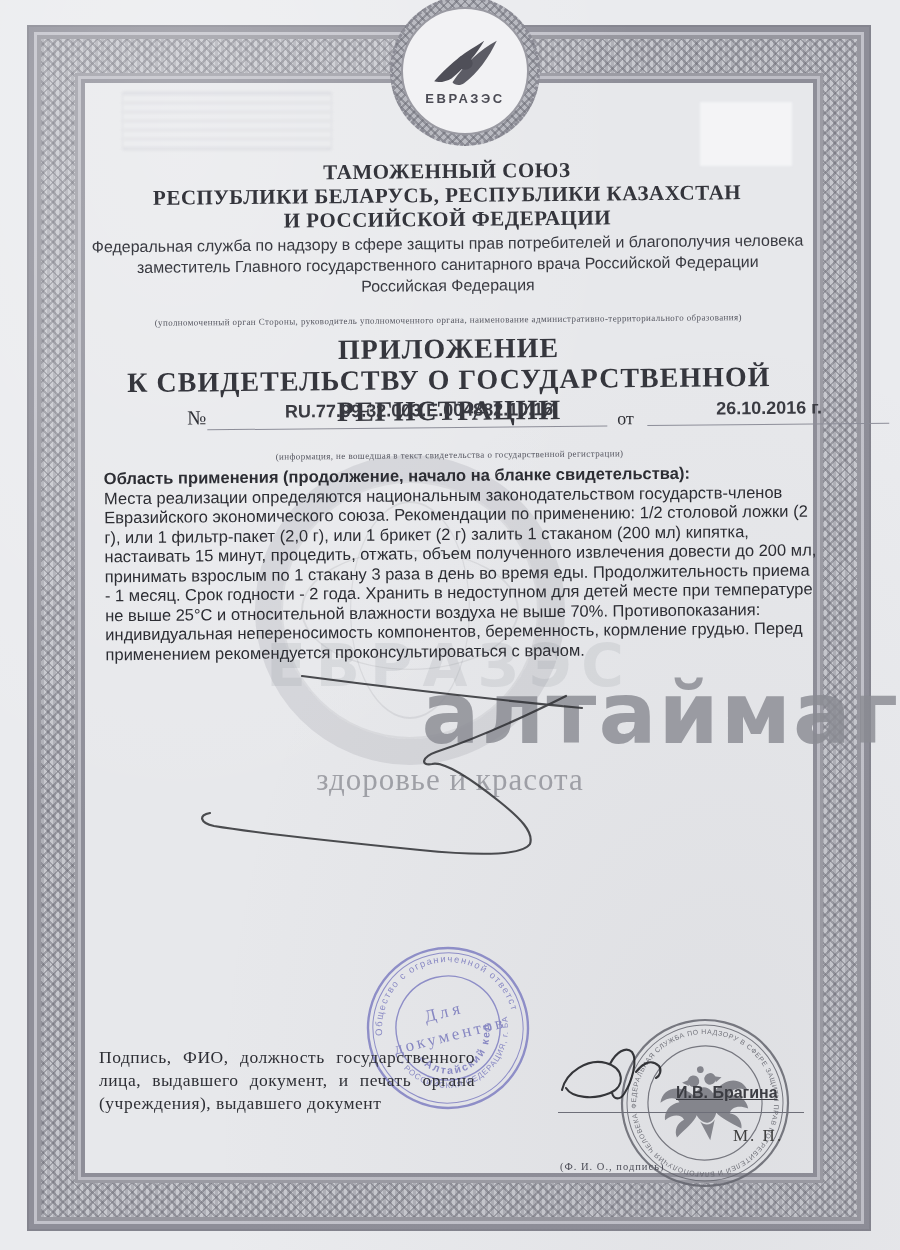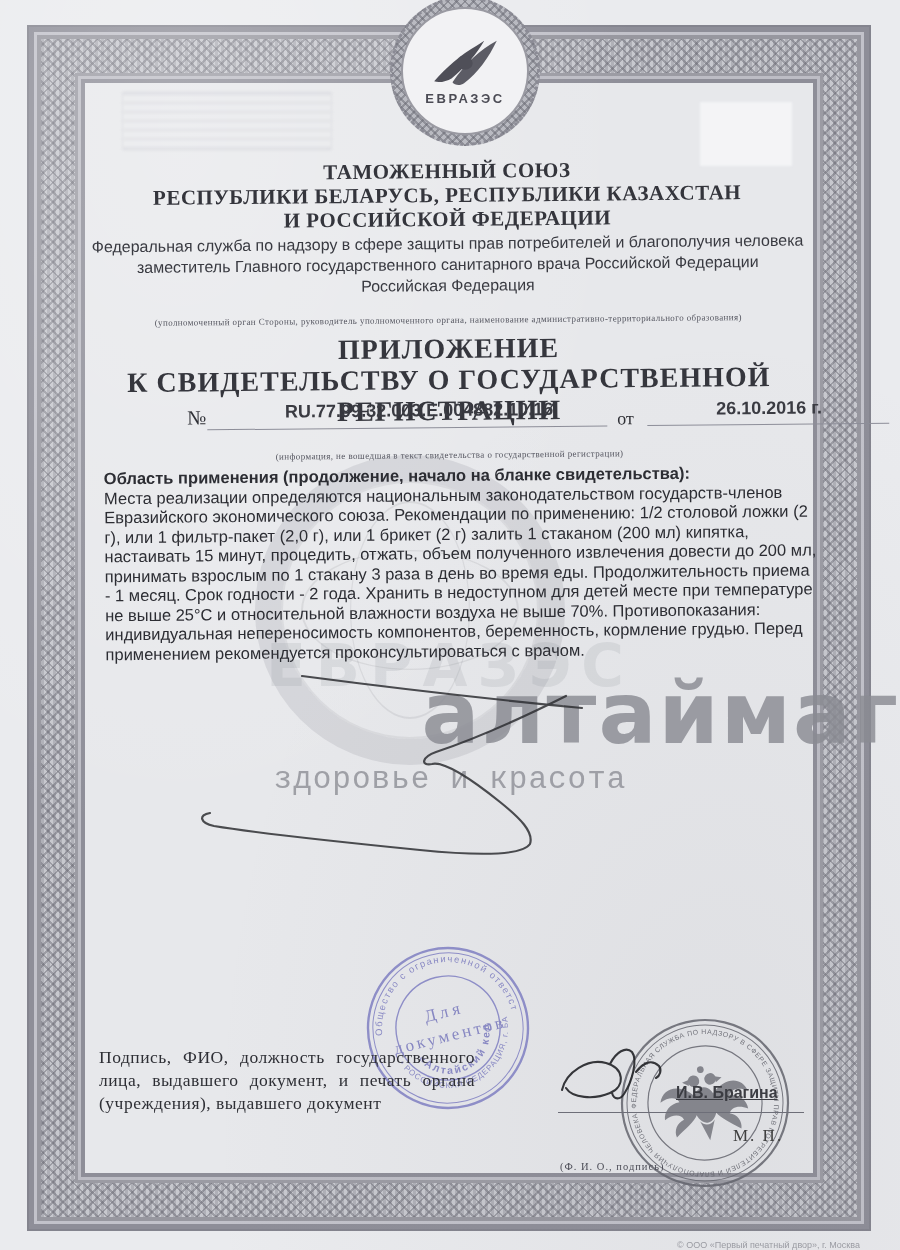--- a/index.html
+++ b/index.html
@@ -98,21 +98,21 @@
   .ghost-globe::after { content:""; position:absolute; inset:20px; border-radius:50%;
     border:2px solid rgba(120,121,130,.14);
     transform:scaleY(.55); }
   .ghost-word { position:absolute; left:0; right:0; top:632px; text-align:center;
     font-family:"DejaVu Sans", sans-serif; font-weight:bold; font-size:58px; letter-spacing:10px;
     color:rgba(130,131,140,.15); }
   .brand { position:absolute; left:0; right:0; top:663px; text-align:right;
     font-family:"DejaVu Sans", sans-serif; font-weight:bold; font-size:86px;
     color:rgba(138,139,146,.82); letter-spacing:2px; }
   .tagline { position:absolute; left:0; right:0; top:762px; text-align:center;
-    font-family:Liberation Mono, monospace; font-size:31px;
+    font-family:Liberation Serif, serif; font-size:31px;
     color:rgba(146,147,154,.85); letter-spacing:1px; }
 
   
   .ghost-stamp-tl { position:absolute; left:122px; top:92px; width:210px; height:58px;
     background:
       repeating-linear-gradient(0deg, rgba(140,140,160,.10) 0 2px, rgba(0,0,0,0) 2px 9px);
     border:1px solid rgba(140,140,160,.12); filter:blur(1.5px); border-radius:3px; }
   .light-patch-tr { position:absolute; left:700px; top:102px; width:92px; height:64px;
     background:rgba(250,250,252,.65); filter:blur(1px); }
 
@@ -260,14 +260,13 @@
       <path d="M58,24 C64,12 74,6 80,12 C86,20 80,42 72,54 C68,60 62,60 60,53"></path>
       <path d="M84,32 C92,22 100,19 107,26 C110,30 108,36 104,38"></path>
     </g>
   </svg>
 
   <div class="sig-line"></div>
   <div class="sig-caption">(Ф. И. О., подпись)</div>
   <div class="sig-name">И.В. Брагина</div>
   <div class="seal-mark">М. П.</div>
 
-  <div class="copyright">© ООО «Первый печатный двор», г. Москва</div>
 </div>
 
 </body></html>

